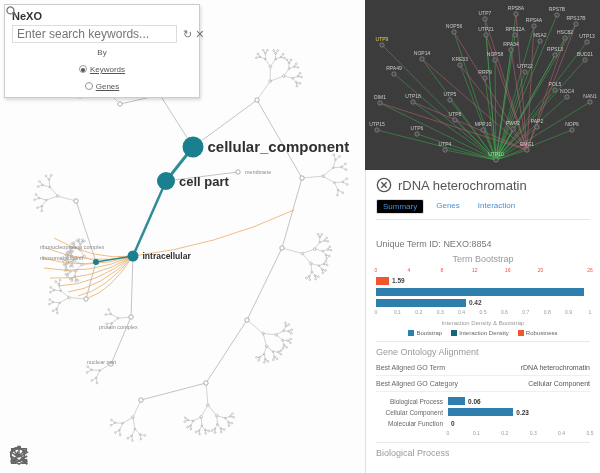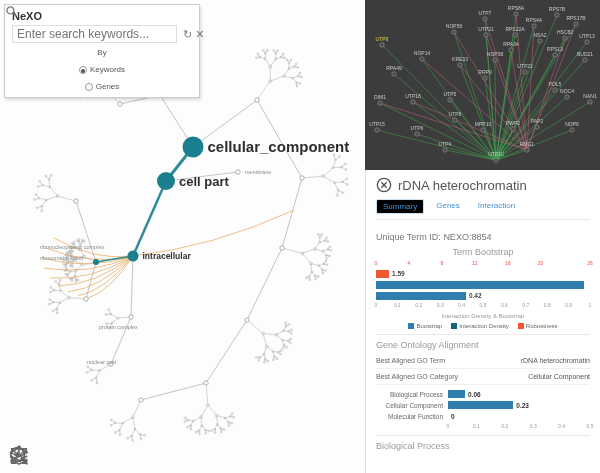--- a/index.html
+++ b/index.html
@@ -9,40 +9,40 @@
   
   .left-panel { position:absolute; left:0; top:0; width:365px; height:473px; background:#fdfdfd; }
   .left-panel svg { position:absolute; left:0; top:0; }
 
   .search-card { position:absolute; left:4px; top:4px; width:196px; background:#fff; border:1px solid #ccc; box-shadow:1px 2px 3px rgba(0,0,0,.15); padding:5px 7px 6px; z-index:5; }
   .search-title { font-size:11px; font-weight:bold; color:#333; margin-bottom:3px; }
   .search-row { display:flex; align-items:center; gap:3px; }
   .search-row input { flex:1; height:16px; font-size:12px; border:1px solid #ddd; padding:8px 4px; color:#444; outline:none; font-family:"Liberation Sans", sans-serif;}
   .sicon { width:15px; height:15px; display:inline-flex; align-items:center; justify-content:center; color:#777; font-size:11px; cursor:pointer; }
   .radio-row { display:flex; align-items:center; gap:8px; margin-top:5px; font-size:8px; color:#555;flex-direction:column; }
-  .radio-row label { display:flex; align-items:flex-end; gap:3px; cursor:pointer; }
+  .radio-row label { display:flex; align-items:flex-start; gap:3px; cursor:pointer;text-decoration:underline; }
   .radio { width:8px; height:8px; border-radius:50%; border:1px solid #999; display:inline-block; position:relative; background:#fff; }
   .radio.checked::after { content:""; position:absolute; left:1.5px; top:1.5px; width:4px; height:4px; border-radius:50%; background:#555; }
 
   .toolbar { position:absolute; left:8px; bottom:6px; display:flex; gap:14px; z-index:5; }
   .tool-btn { width:22px; height:22px; cursor:pointer; color:#666; }
   .tool-btn svg { width:22px; height:22px; }
 
   
   .network-panel { position:absolute; left:365px; top:0; width:235px; height:170px; background:#3c3c3c; overflow:hidden; }
 
   
   .details-panel { position:absolute; left:365px; top:170px; width:235px; height:303px; background:#fff; border-left:1px solid #e0e0e0; padding:7px 10px 0; overflow:hidden; }
   .dp-header { display:flex; align-items:center; gap:6px; }
   .dp-title { font-size:13px; color:#555; }
   .close-btn { width:16px; height:16px; cursor:pointer; flex:none; }
   .tabs { display:flex; gap:6px; margin:6px 0 0; padding-bottom:5px; border-bottom:1px solid #e6e6e6; }
   .tab { font-size:8px; color:#4a90d2; padding:2px 6px; cursor:pointer; border-radius:2px; }
   .tab.active { border:1px solid #cfe1f3; background:#000000; }
-  .term-id { font-size:9px; color:#777; margin:12px 0 2px; }
+  .term-id { font-size:9px; color:#777; margin:19px 0 2px; }
   .sec-title { font-size:9px; color:#9a9a9a; margin:5px 0 3px; }
   .sec-title.center { text-align:center; }
   .axis { position:relative; height:7px; }
   .axis span { position:absolute; transform:translateX(-50%); font-size:5px; line-height:7px; }
   .axis.top span { color:#e8534a; }
   .axis.bottom span, .axis.gray span { color:#999; }
   .bar-row { height:9px; margin:2px 0; display:flex; align-items:center; }
   .bar { height:8px; flex:none; }
   .bar-label { font-size:6.5px; color:#444; margin-left:3px; font-weight:bold; }
   .axis-label { text-align:center; font-size:6px; color:#999; margin-top:4px; }

